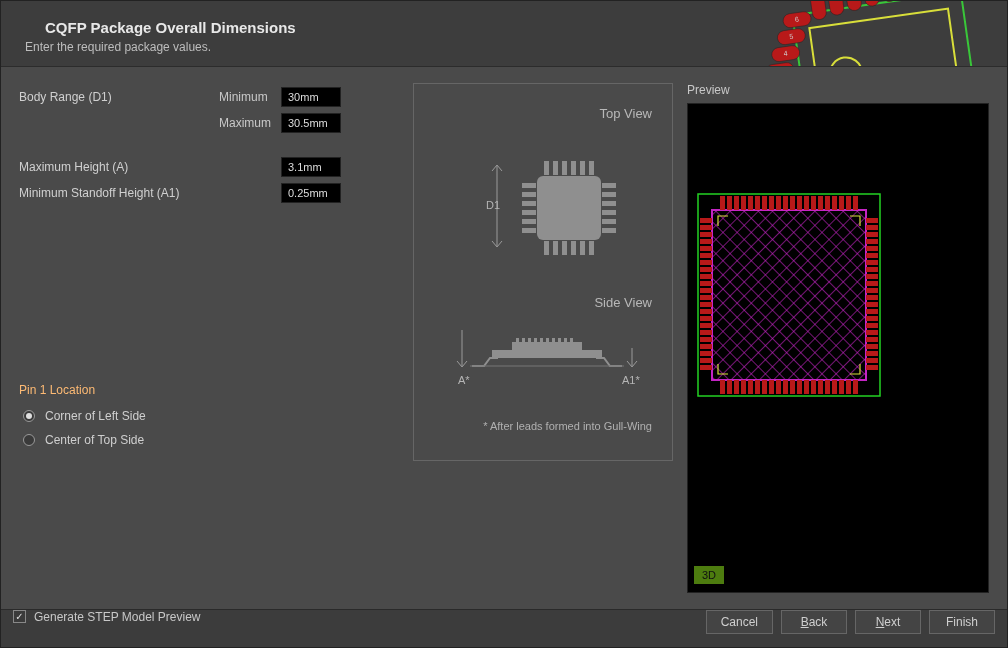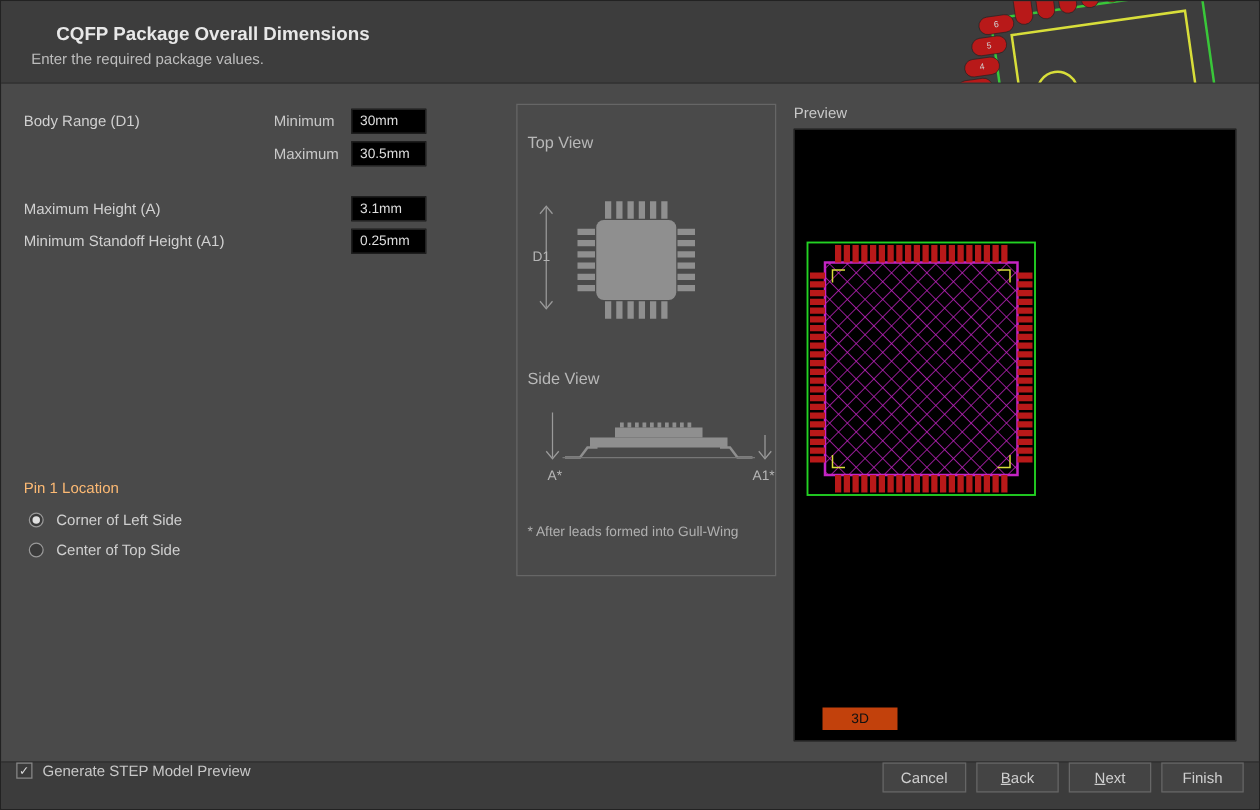--- a/index.html
+++ b/index.html
@@ -15,28 +15,28 @@
 .content { flex: 1; background: #4a4a4a; display: flex; padding: 16px 18px; gap: 14px; position: relative; }
 .left-col { width: 380px; padding-top: 4px; }
 .row { display: flex; align-items: center; margin-bottom: 6px; font-size: 12px; }
 .field-label { width: 200px; color: #d0d0d0; }
 .sub-label { width: 58px; text-align: left; color: #c8c8c8; margin-right: 4px; }
 .input { width: 60px; height: 20px; background: #000000; border: 1px solid #222; color: #ddd; font-size: 11px; padding: 0 6px; }
 .section-label { font-size: 12px; color: #fdba74; margin-top: 180px; margin-bottom: 12px; }
 .radio-row { display: flex; align-items: center; font-size: 12px; color: #cfcfcf; margin-bottom: 10px; margin-left: 4px; cursor: pointer; }
 .radio { width: 12px; height: 12px; border-radius: 50%; border: 1px solid #999; margin-right: 10px; display: flex; align-items: center; justify-content: center; background: #3a3a3a; }
 .radio.checked::after { content: ""; width: 6px; height: 6px; border-radius: 50%; background: #e0e0e0; }
-.diagram-panel { width: 208px; border: 1px solid #666; display: flex; flex-direction: column; align-items: flex-start; padding: 22px 8px 16px; height: 378px; }
+.diagram-panel { width: 260px; border: 1px solid #666; display: flex; flex-direction: column; align-items: flex-end; padding: 22px 20px 16px; height: 378px; }
 .diagram-title { font-size: 13px; color: #b8b8b8; margin-bottom: 30px; }
 .footnote { font-size: 11px; color: #b0b0b0; margin-top: 22px; }
 .preview-col { flex: 1; display: flex; flex-direction: column; align-items: flex-start; }
 .preview-label { font-size: 12px; color: #c8c8c8; margin-bottom: 6px; }
 .preview-area { flex: 1; width: 100%; background: #000; position: relative; border: 1px solid #222; min-height: 380px; }
 .preview-svg { position: absolute; top: 86px; left: 6px; }
-.td-badge { position: absolute; left: 22px; bottom: 8px; background: #c2410c; color: #111; font-size: 11px; padding: 3px 23px; cursor: pointer; }
+.td-badge { position: absolute; left: 6px; bottom: 8px; background: #4d7c0f; color: #111; font-size: 11px; padding: 3px 8px; cursor: pointer; }
 .footer { height: 38px; background: #3c3c3c; border-top: 1px solid #2a2a2a; display: flex; align-items: flex-start; padding: 0 12px; gap: 8px; }
 .chk { width: 13px; height: 13px; border: 1px solid #888; background: #3a3a3a; display: flex; align-items: center; justify-content: center; font-size: 10px; color: #ddd; cursor: pointer; }
 .chk.checked::after { content: "✓"; }
 .footer-label { font-size: 12px; color: #c8c8c8; }
 .spacer { flex: 1; }
 .btn { min-width: 66px; height: 24px; background: #444; border: 1px solid #666; color: #cfcfcf; font-size: 12px; padding: 0 14px; cursor: pointer; }
 .btn u { text-decoration: underline; }
 </style>
 </head>
 <body>

